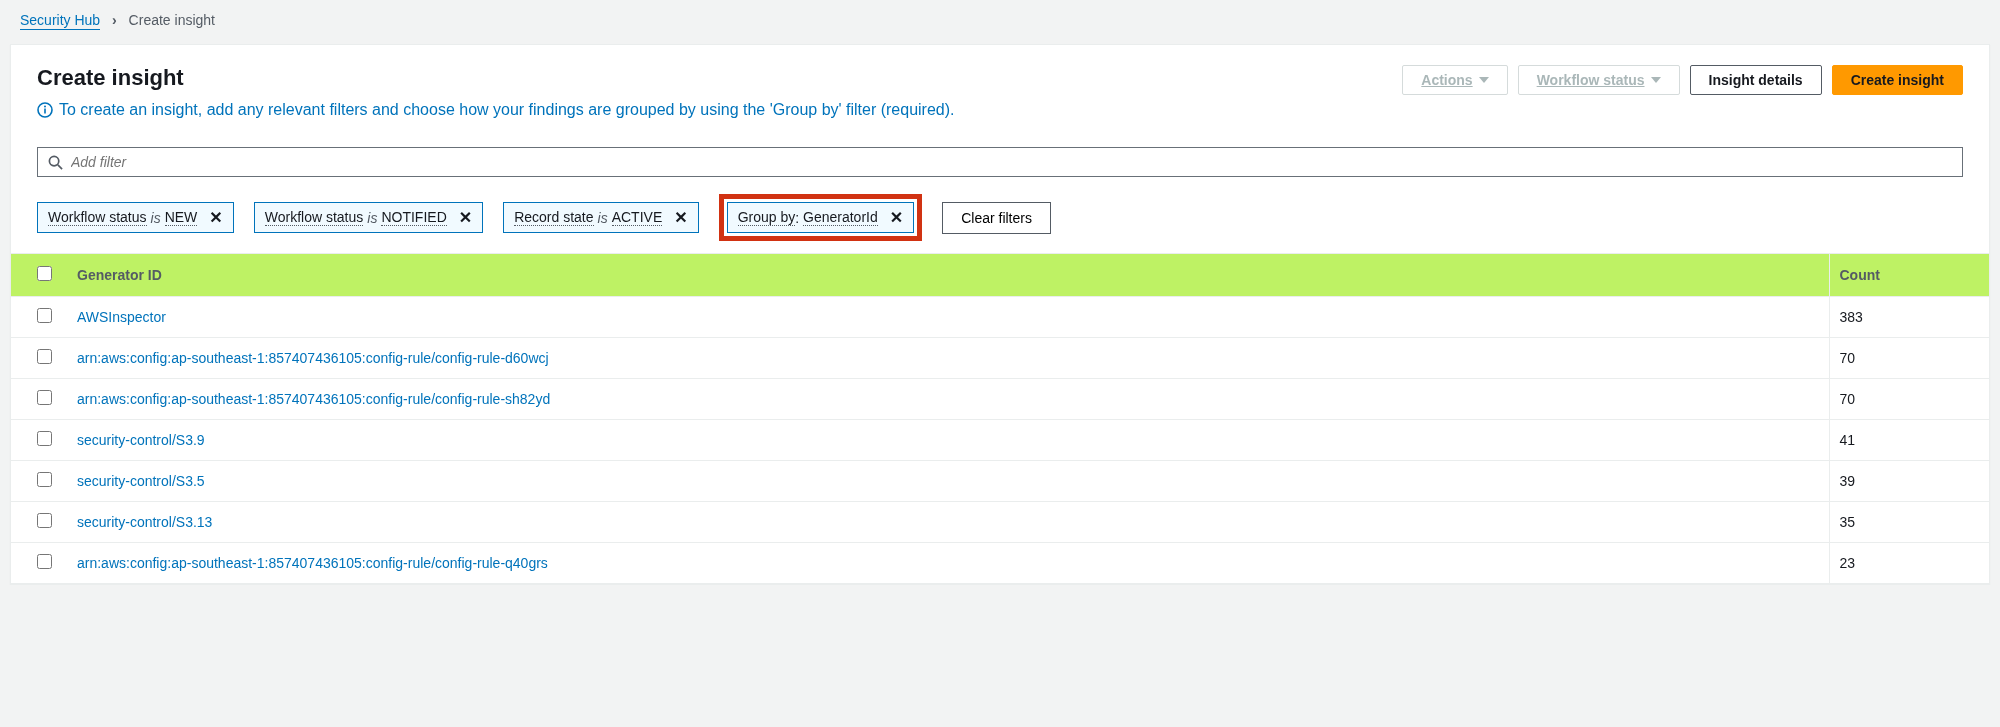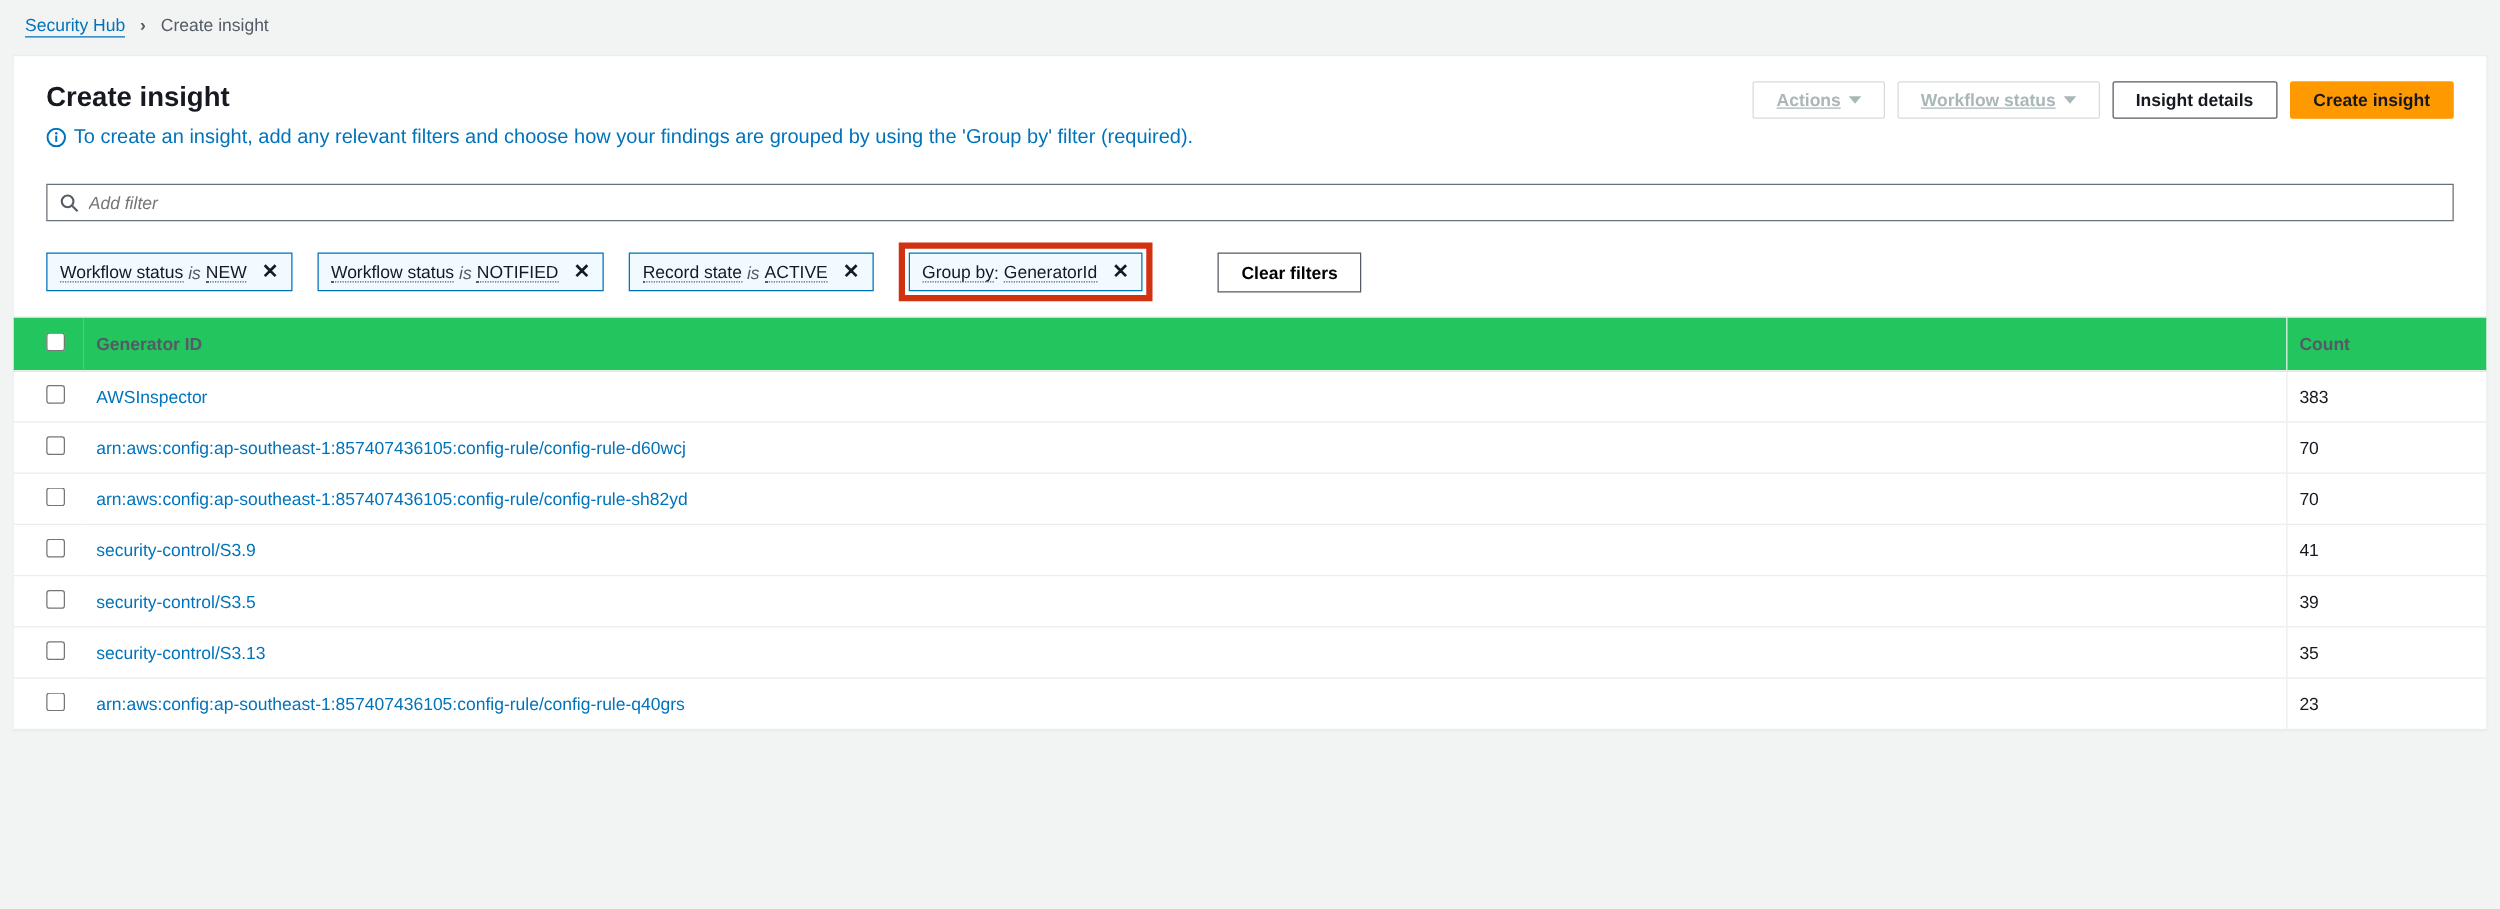--- a/index.html
+++ b/index.html
@@ -139,39 +139,38 @@
     }
     .chip-highlight {
       border: 5px solid #d13212;
       padding: 3px;
       display: inline-flex;
     }
     .clear-btn {
       border: 1px solid #545b64;
       background: #fff;
       padding: 7px 18px;
-      font-weight: 700;
+      font-weight: 400;
       cursor: pointer;
       font-size: 14px;
-      margin-left: 32px;
     }
     table {
       width: 100%;
       border-collapse: collapse;
       table-layout: fixed;
     }
     thead th {
       text-align: left;
       font-weight: 700;
       padding: 12px 10px;
       border-top: 1px solid #eaeded;
       border-bottom: 1px solid #eaeded;
       color: #545b64;
       font-size: 14px;
-      background: #22c55e;
+      background: #bef264;
     }
     th.col-check, td.col-check { width: 56px; text-align: center; padding-left: 20px;}
     th.col-count, td.col-count { width: 160px; }
     th.col-id { border-right: 1px solid #eaeded; }
     td.col-id { border-right: 1px solid #eaeded; }
     tbody td {
       padding: 11px 10px;
       border-bottom: 1px solid #eaeded;
       font-size: 14px;
     }

